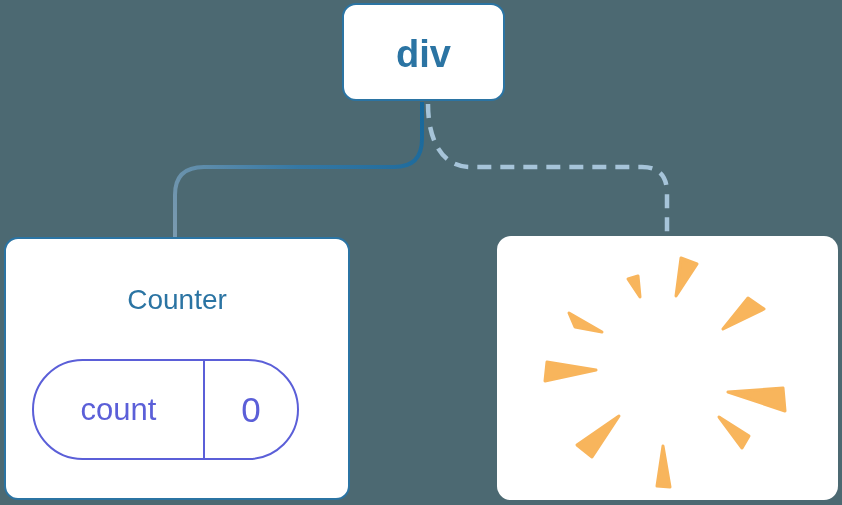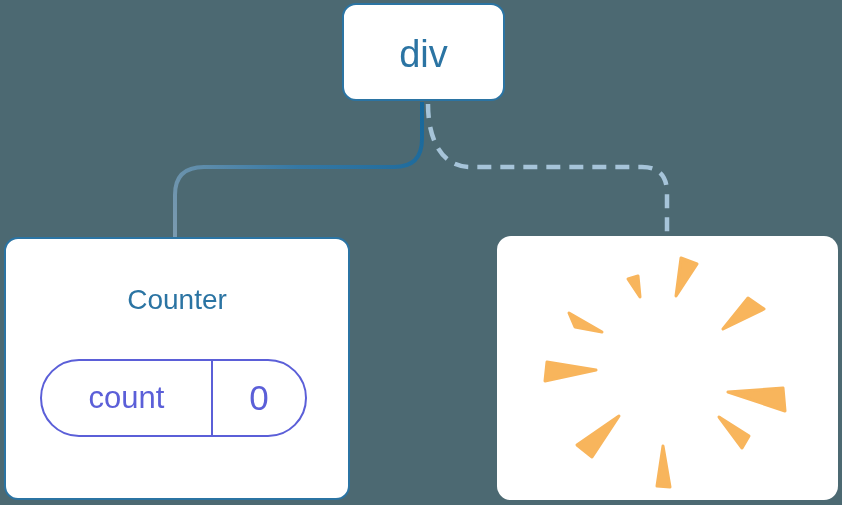--- a/index.html
+++ b/index.html
@@ -8,25 +8,25 @@
     --line-start:#18689b; --line-mid:#3578a4; --line-end:#7b9bb0;
   }
   *{margin:0;padding:0;box-sizing:border-box;}
   html,body{width:842px;height:505px;overflow:hidden;}
   body{background:var(--bg);font-family:"Liberation Sans",sans-serif;position:relative;}
   .canvas{position:absolute;inset:0;width:842px;height:505px;}
   svg.overlay{position:absolute;left:0;top:0;width:842px;height:505px;pointer-events:none;}
   .node{position:absolute;background:var(--node-fill);border-radius:14px;}
   .node-div{left:342px;top:3px;width:163px;height:98px;border:2.5px solid var(--node-border);
     display:flex;align-items:center;justify-content:center;}
-  .node-div .label{color:var(--blue-text);font-size:38px;font-weight:400;padding-top:4px;}
+  .node-div .label{color:var(--blue-text);font-size:38px;font-weight:700;padding-top:4px;}
   .node-counter{left:4px;top:237px;width:346px;height:263px;border:2px solid var(--node-border);}
   .counter-title{position:absolute;left:0;top:40px;width:100%;text-align:center;
     color:var(--blue-text);font-size:28px;font-weight:500;line-height:42px;}
-  .pill{position:absolute;left:34px;top:120px;width:267px;height:78px;
+  .pill{position:absolute;left:26px;top:120px;width:267px;height:101px;
     border:2px solid var(--pill);border-radius:52px;display:flex;color:var(--pill);overflow:hidden;}
   .pill-key{width:171px;border-right:2px solid var(--pill);display:flex;align-items:center;
     justify-content:center;font-size:31px;}
   .pill-value{flex:1;display:flex;align-items:center;justify-content:center;font-size:35px;}
   .node-poof{left:497px;top:236px;width:341px;height:264px;}
 </style>
 </head>
 <body>
 
 <div class="canvas">

